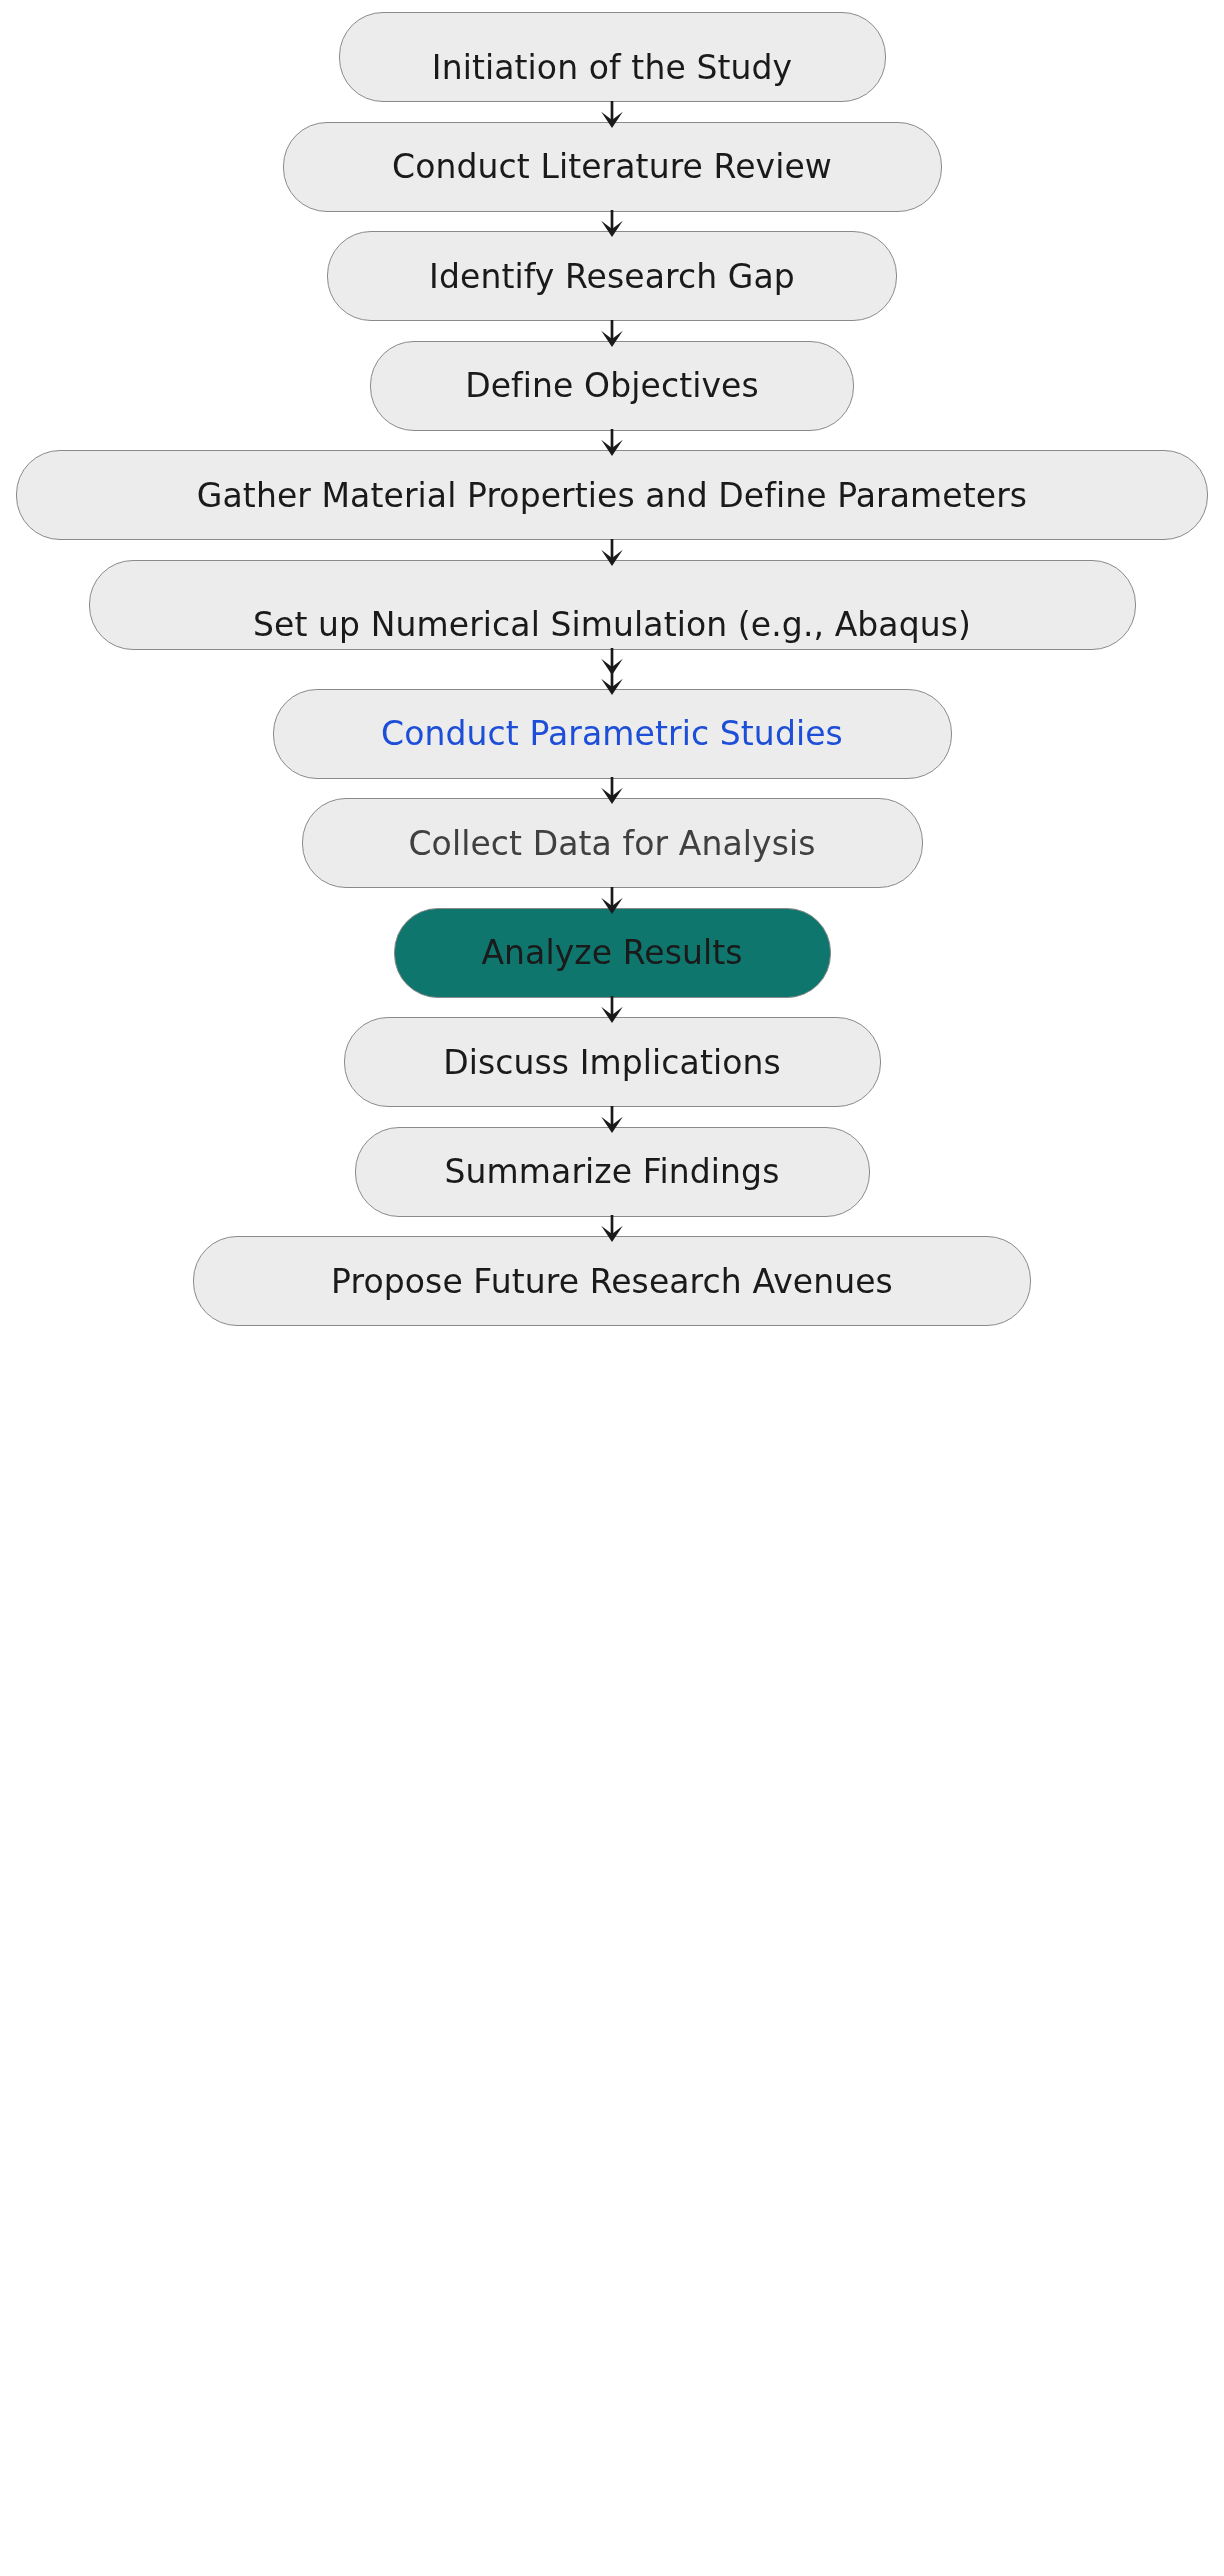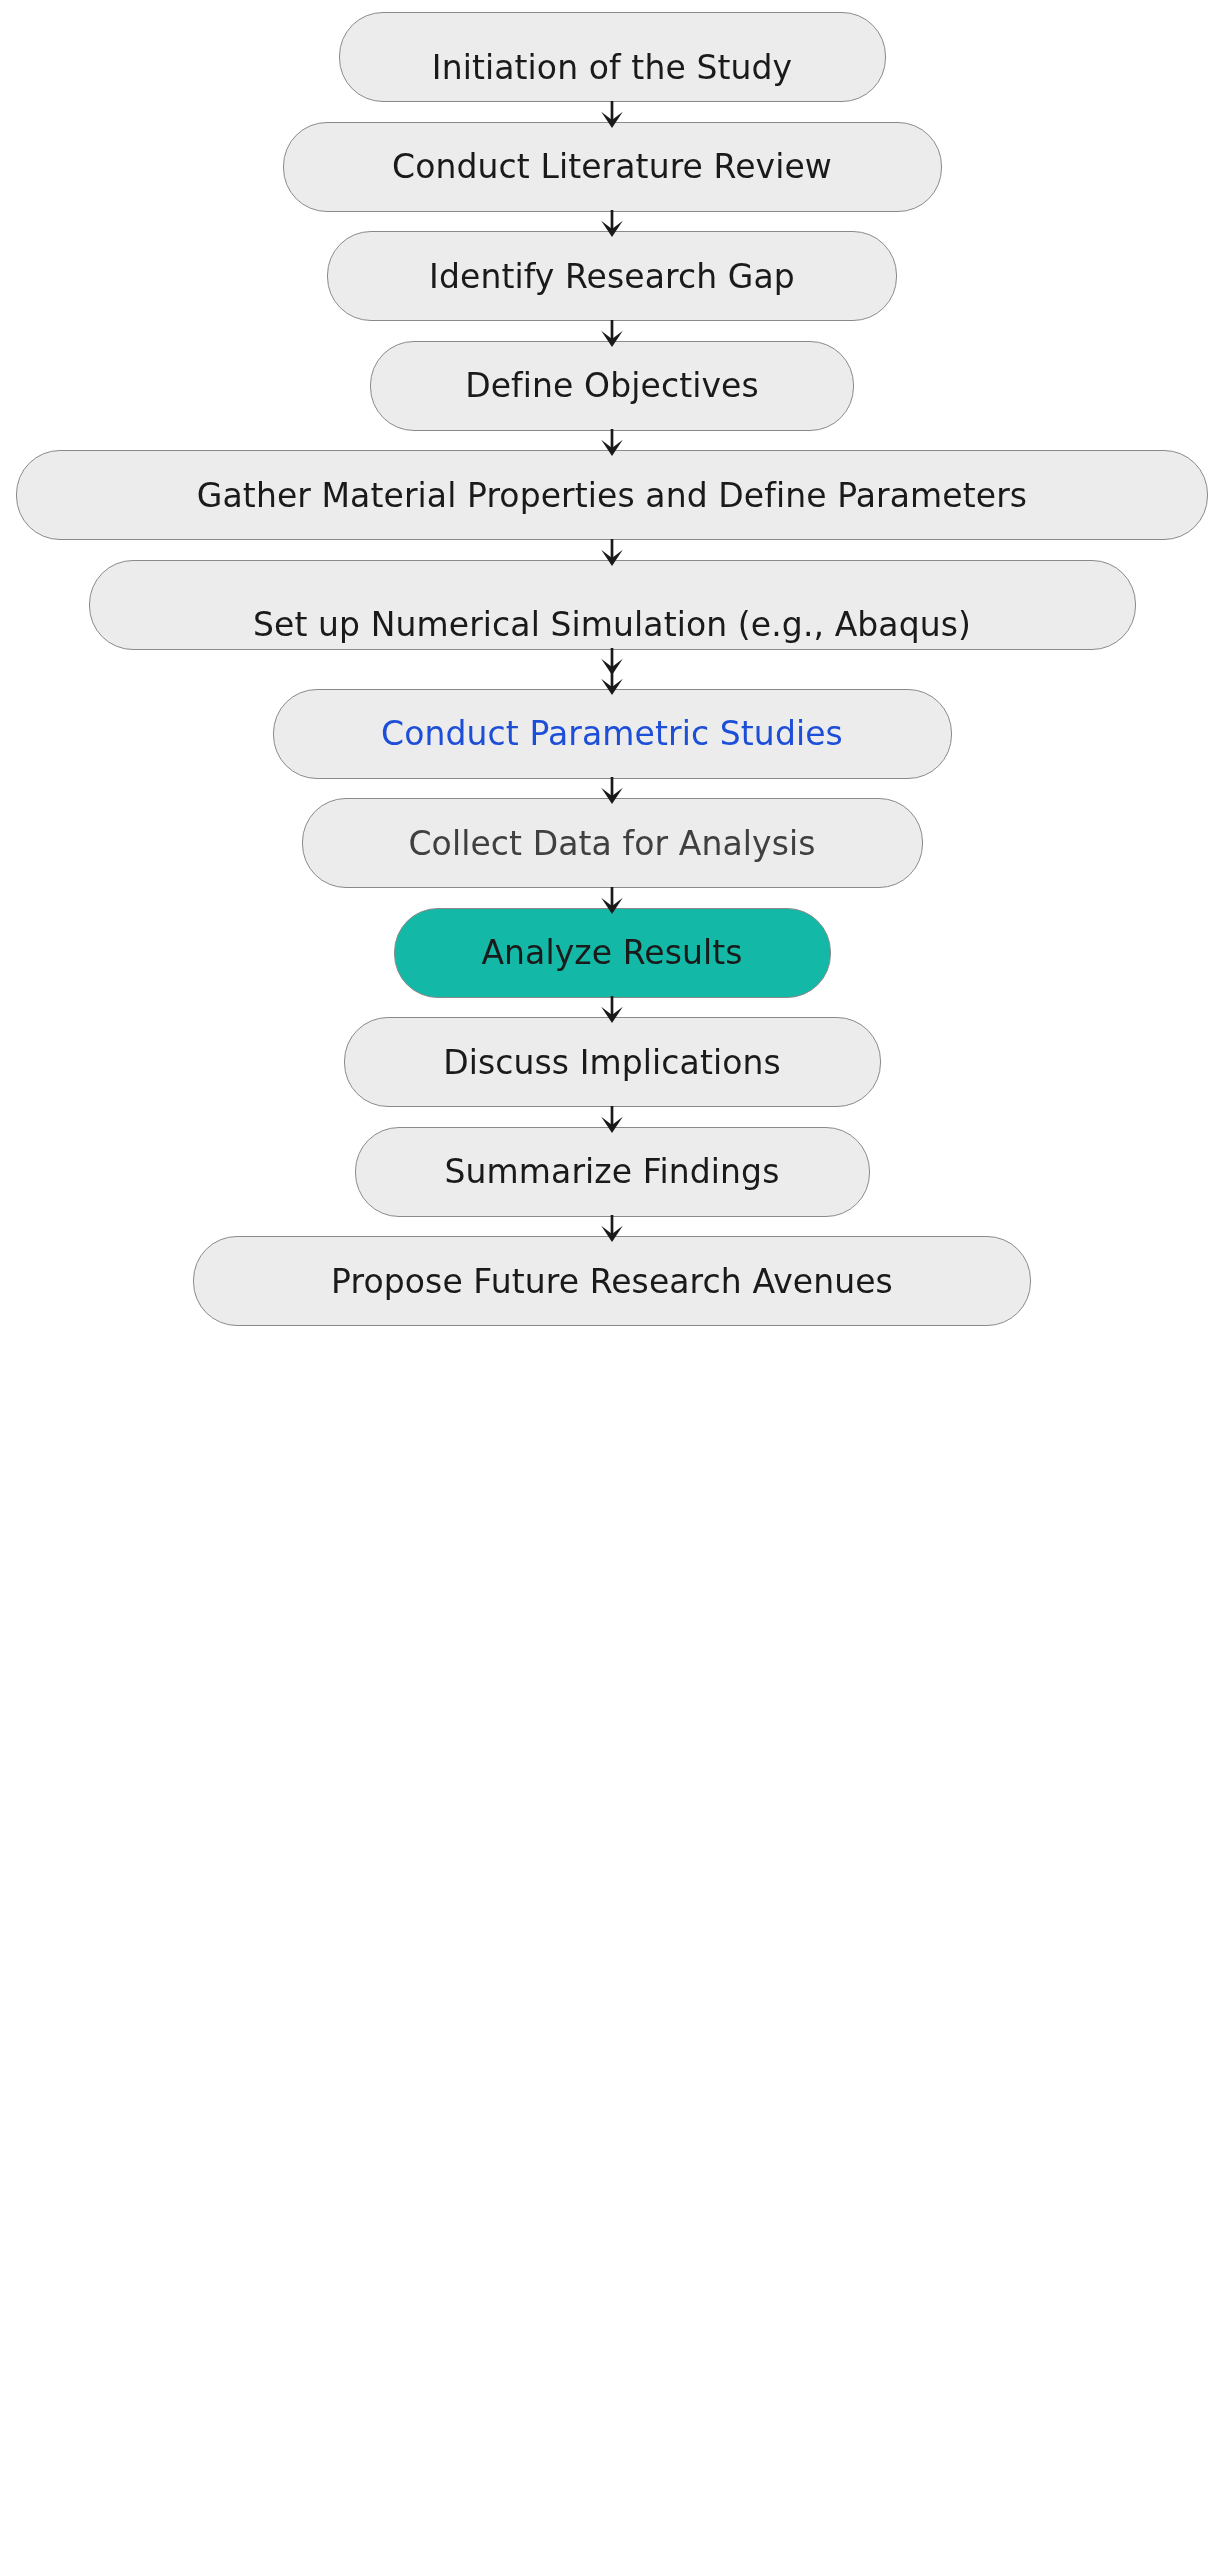--- a/index.html
+++ b/index.html
@@ -162,21 +162,21 @@
         <span class="node-label" style="color: #404040;">Collect Data for Analysis</span>
       </div>
     </div>
     <div class="connector">
       <svg width="36" height="27" viewBox="0 0 40 30" aria-hidden="true">
         <line x1="20" y1="0" x2="20" y2="27" stroke="#1a1a1a" stroke-width="3"></line>
         <path d="M 8 12 L 20 30 L 32 12 L 20 21 Z" fill="#1a1a1a"></path>
       </svg>
     </div>
     <div class="flow-step">
-      <div class="node" style="width: 437px; background: #14b8a6; border-color: rgb(138, 138, 138);">
+      <div class="node" style="width: 437px; background: #0f766e; border-color: rgb(138, 138, 138);">
         <span class="node-label" style="color: rgb(26, 26, 26);">Analyze Results</span>
       </div>
     </div>
     <div class="connector">
       <svg width="36" height="27" viewBox="0 0 40 30" aria-hidden="true">
         <line x1="20" y1="0" x2="20" y2="27" stroke="#1a1a1a" stroke-width="3"></line>
         <path d="M 8 12 L 20 30 L 32 12 L 20 21 Z" fill="#1a1a1a"></path>
       </svg>
     </div>
     <div class="flow-step">

